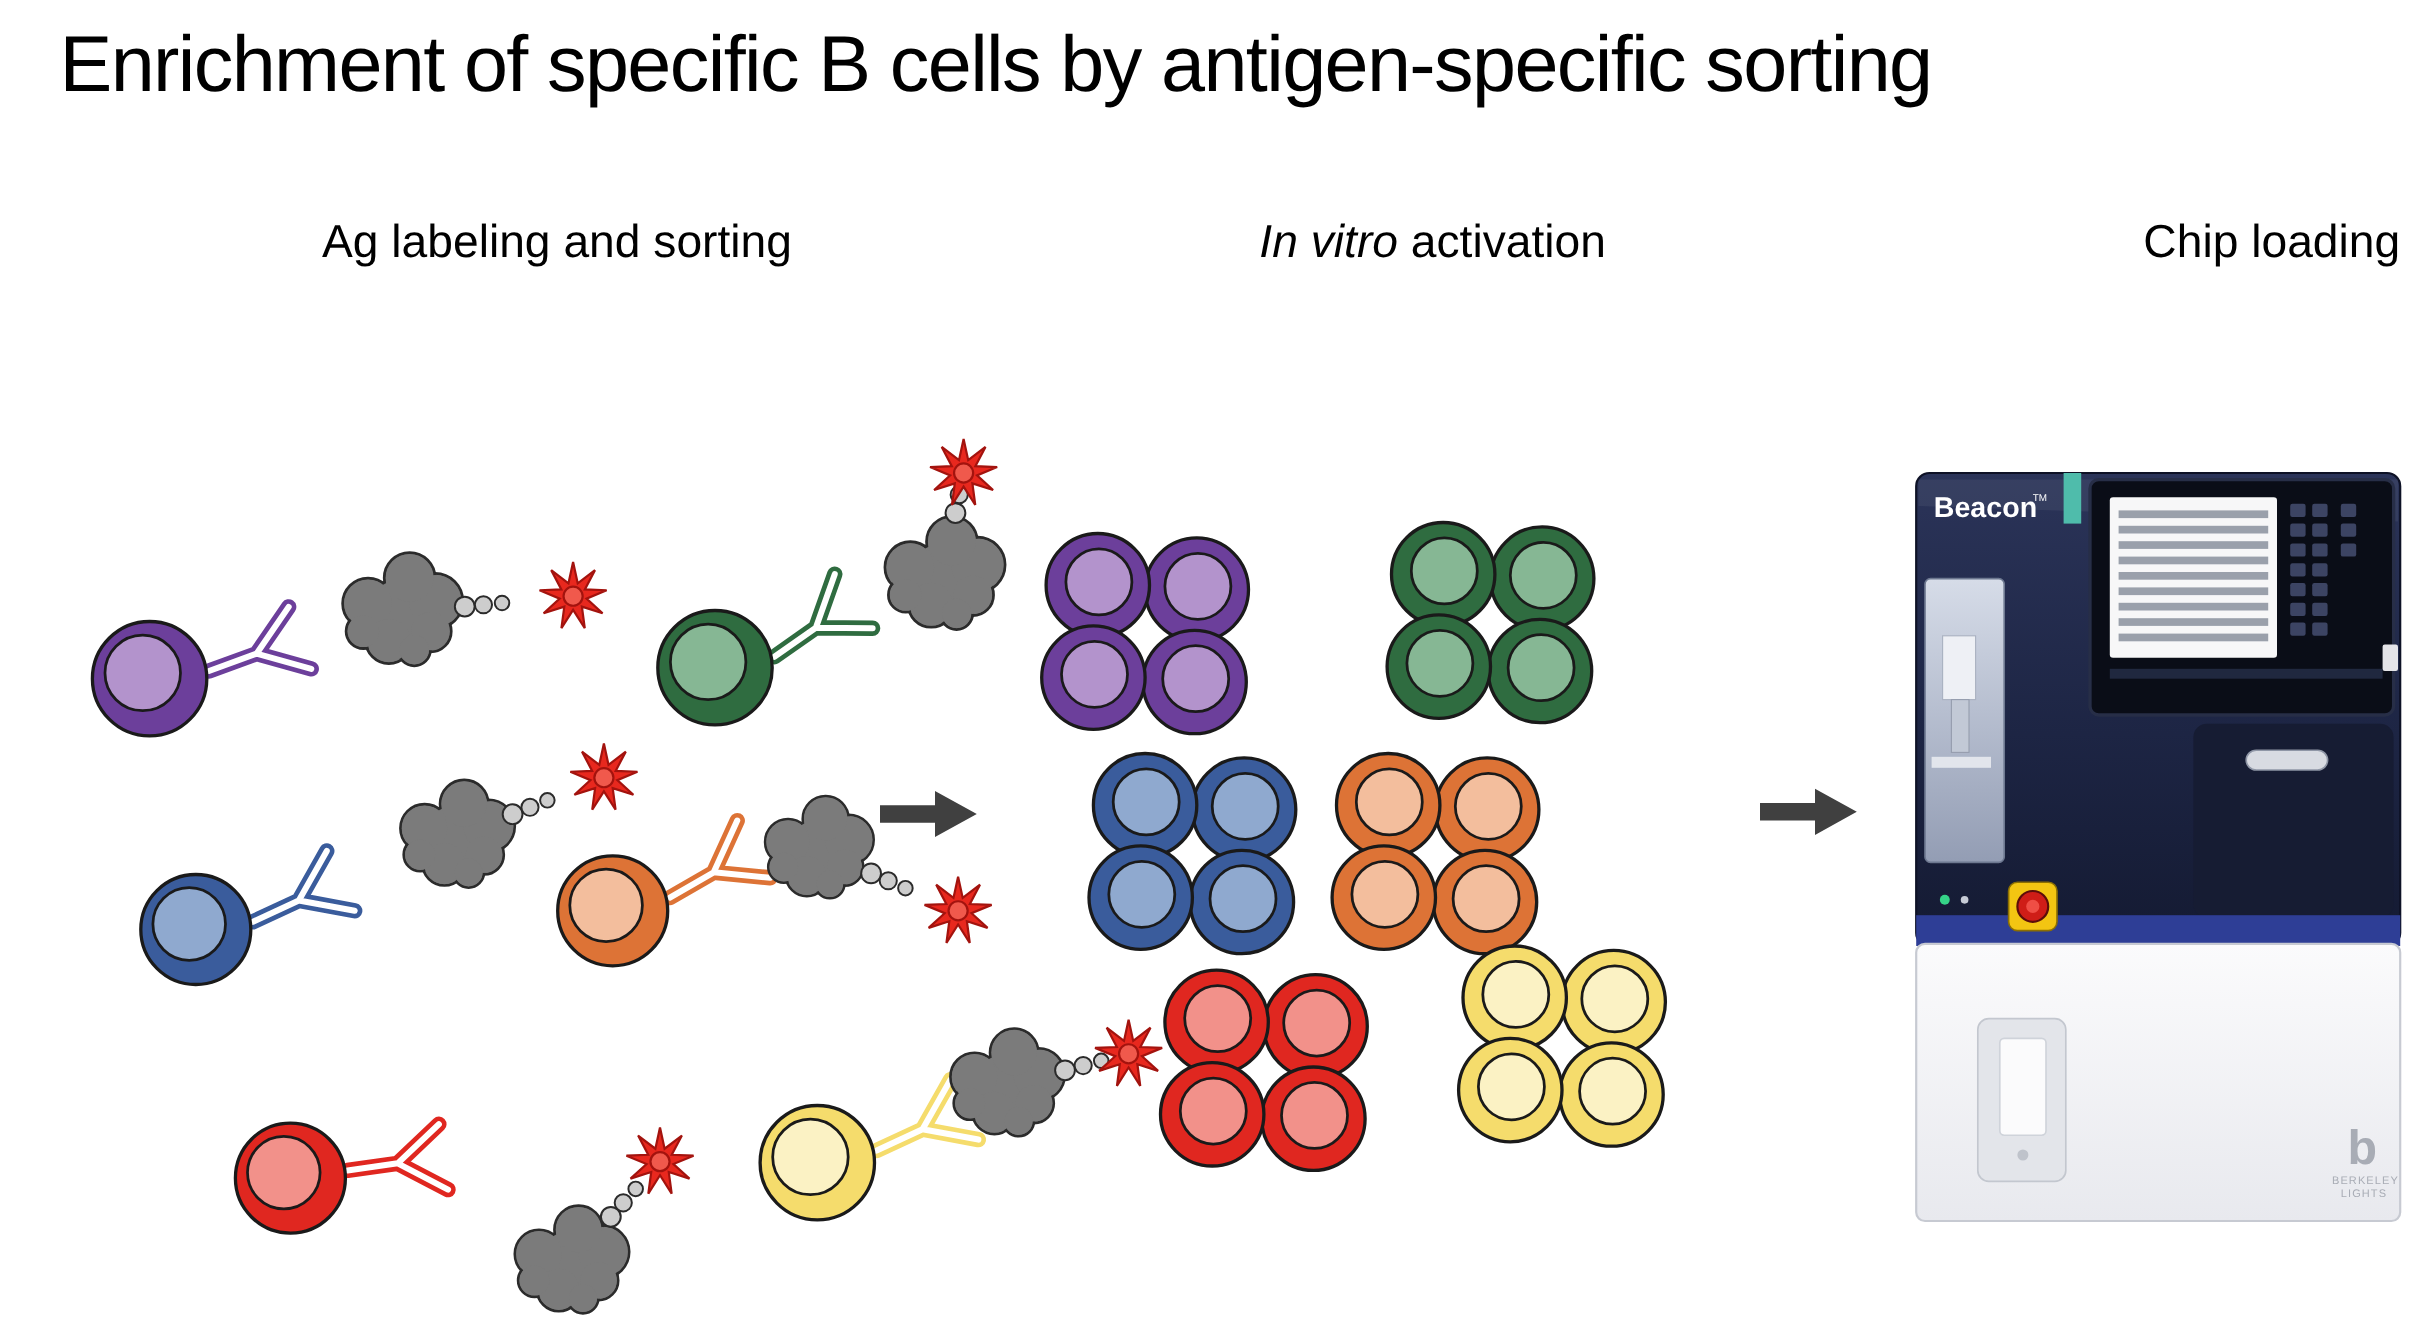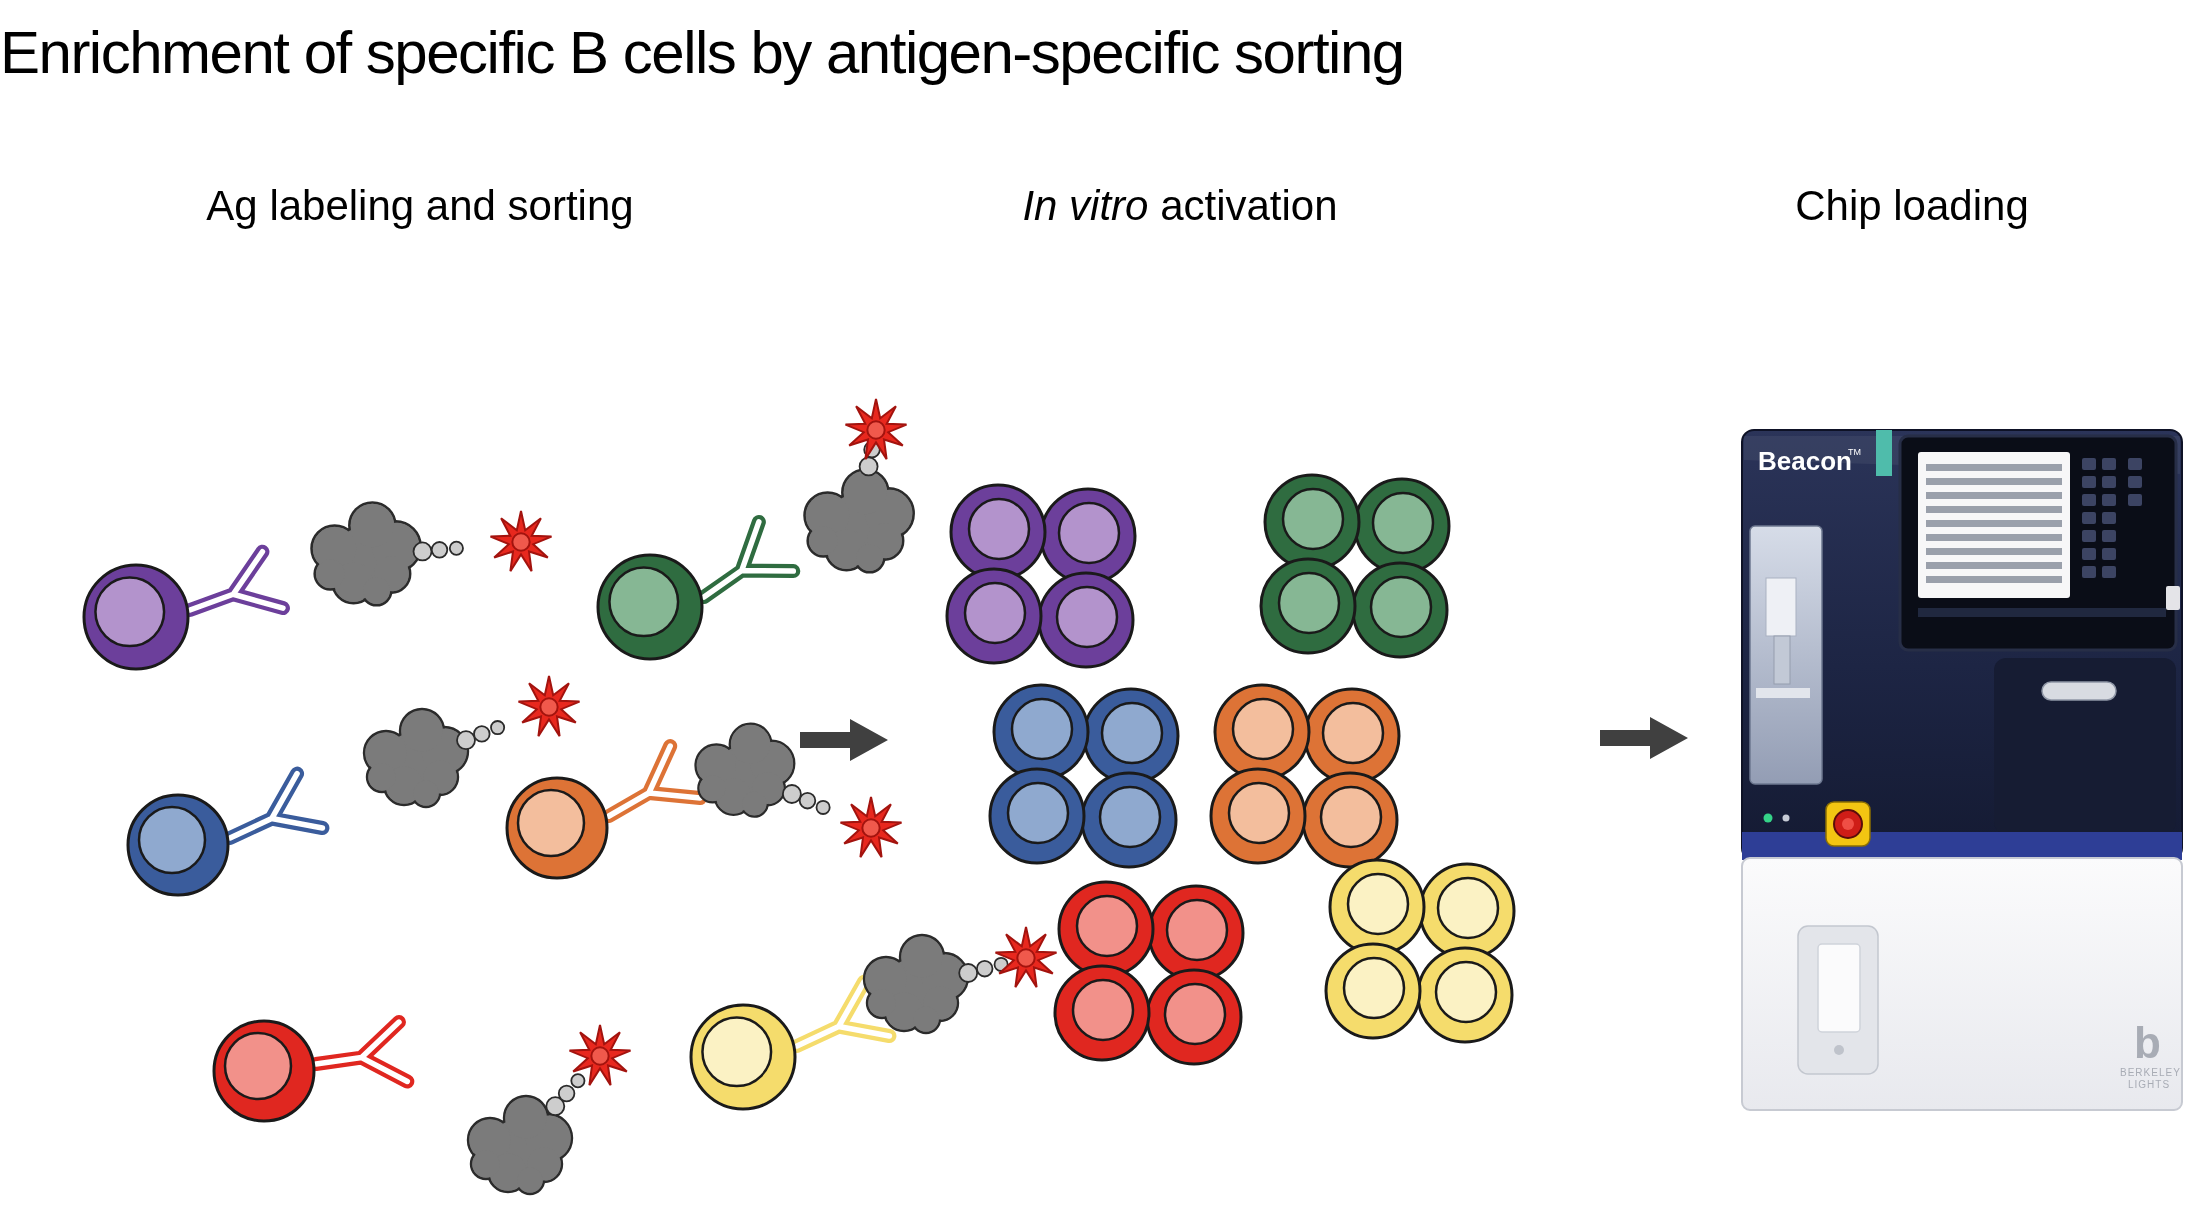--- a/index.html
+++ b/index.html
@@ -5,26 +5,26 @@
   * { box-sizing: border-box; }
   html, body { margin: 0; padding: 0; }
   body {
     width: 2206px; height: 1206px; position: relative;
     background: #ffffff; color: #000;
     font-family: "Liberation Sans", "DejaVu Sans", sans-serif;
     overflow: hidden;
   }
   .figure-title {
     position: absolute; top: 18px; left: 0; width: 1810px;
-    margin: 0; 
-    font-size: 60px; font-weight: 400; letter-spacing: -1.5px;
+    margin: 0; text-align: center;
+    font-size: 72px; font-weight: 400; letter-spacing: -1.5px;
   }
   .step-label {
-    position: absolute; top: 179px;
-    font-size: 42px; line-height: 1.3; text-align: center;
+    position: absolute; top: 193px;
+    font-size: 42px; line-height: 1.3; text-align: right;
   }
   .step-label .it { font-style: italic; margin-left: 40px; }
   #diagram { position: absolute; left: 0; top: 0; }
   #diagram text { font-family: "Liberation Sans", "DejaVu Sans", sans-serif; }
 </style>
 </head>
 <body>
 
 <h1 class="figure-title">Enrichment of specific B cells by antigen-specific sorting</h1>
 

